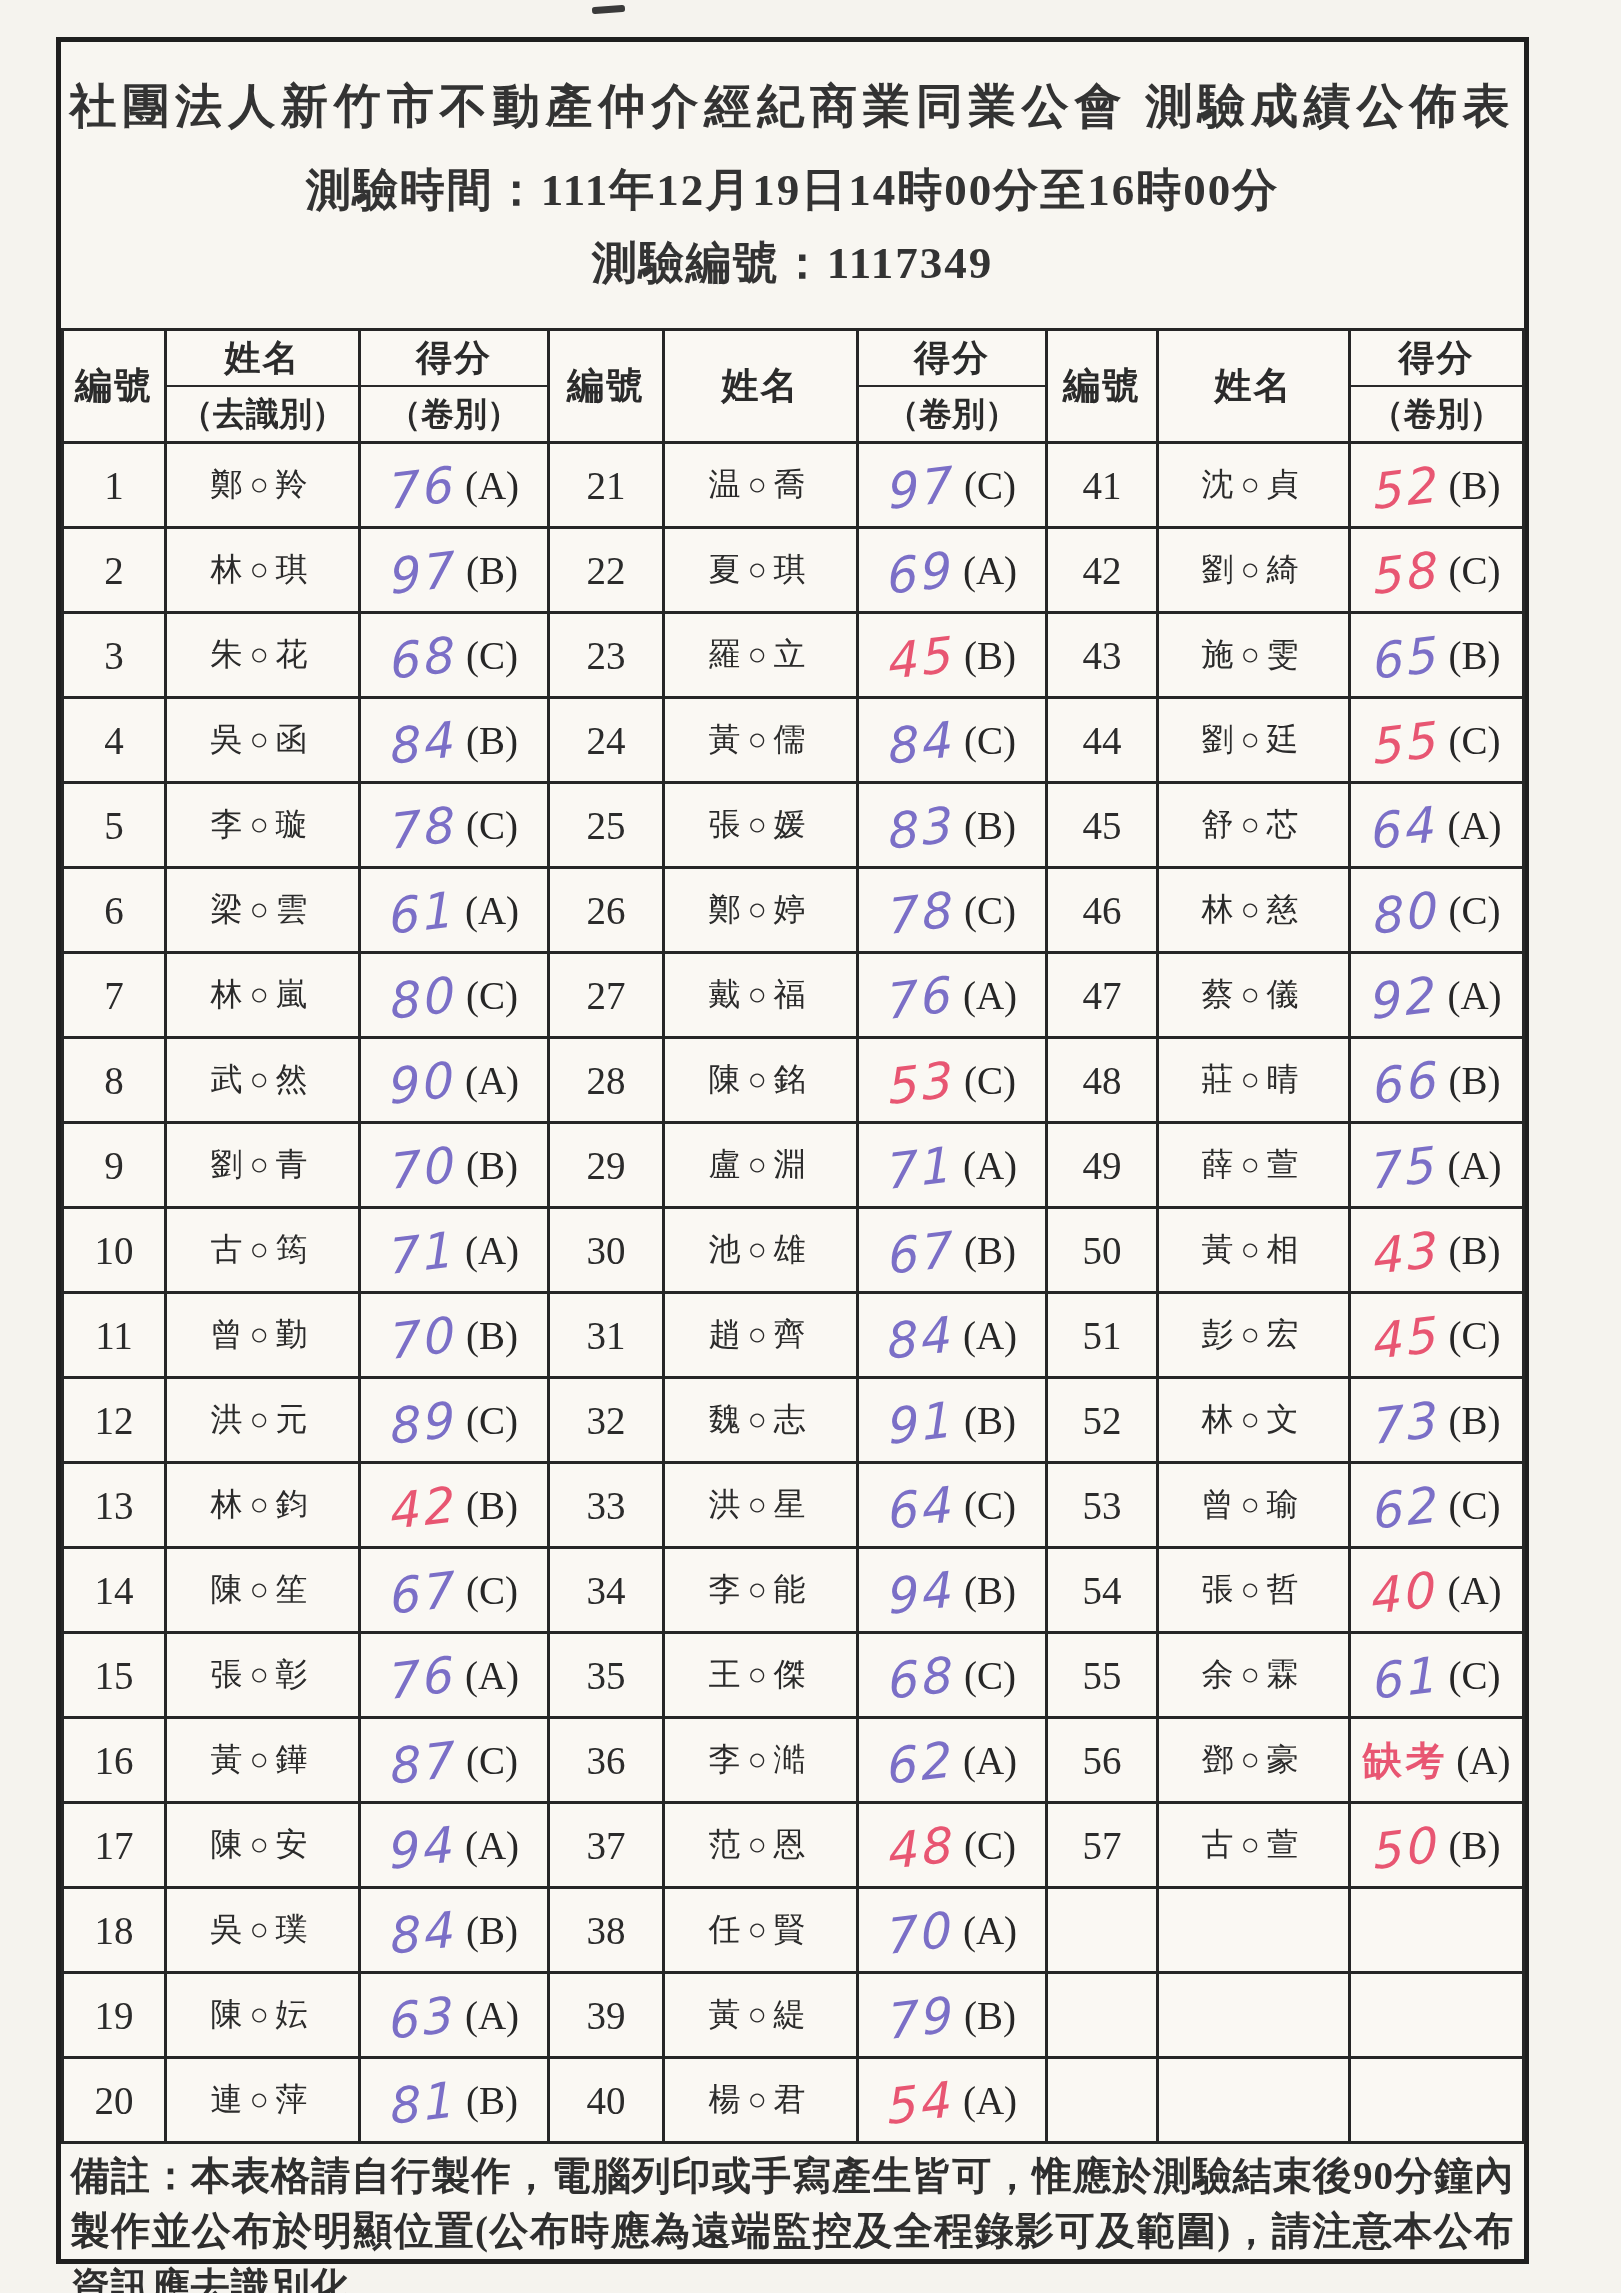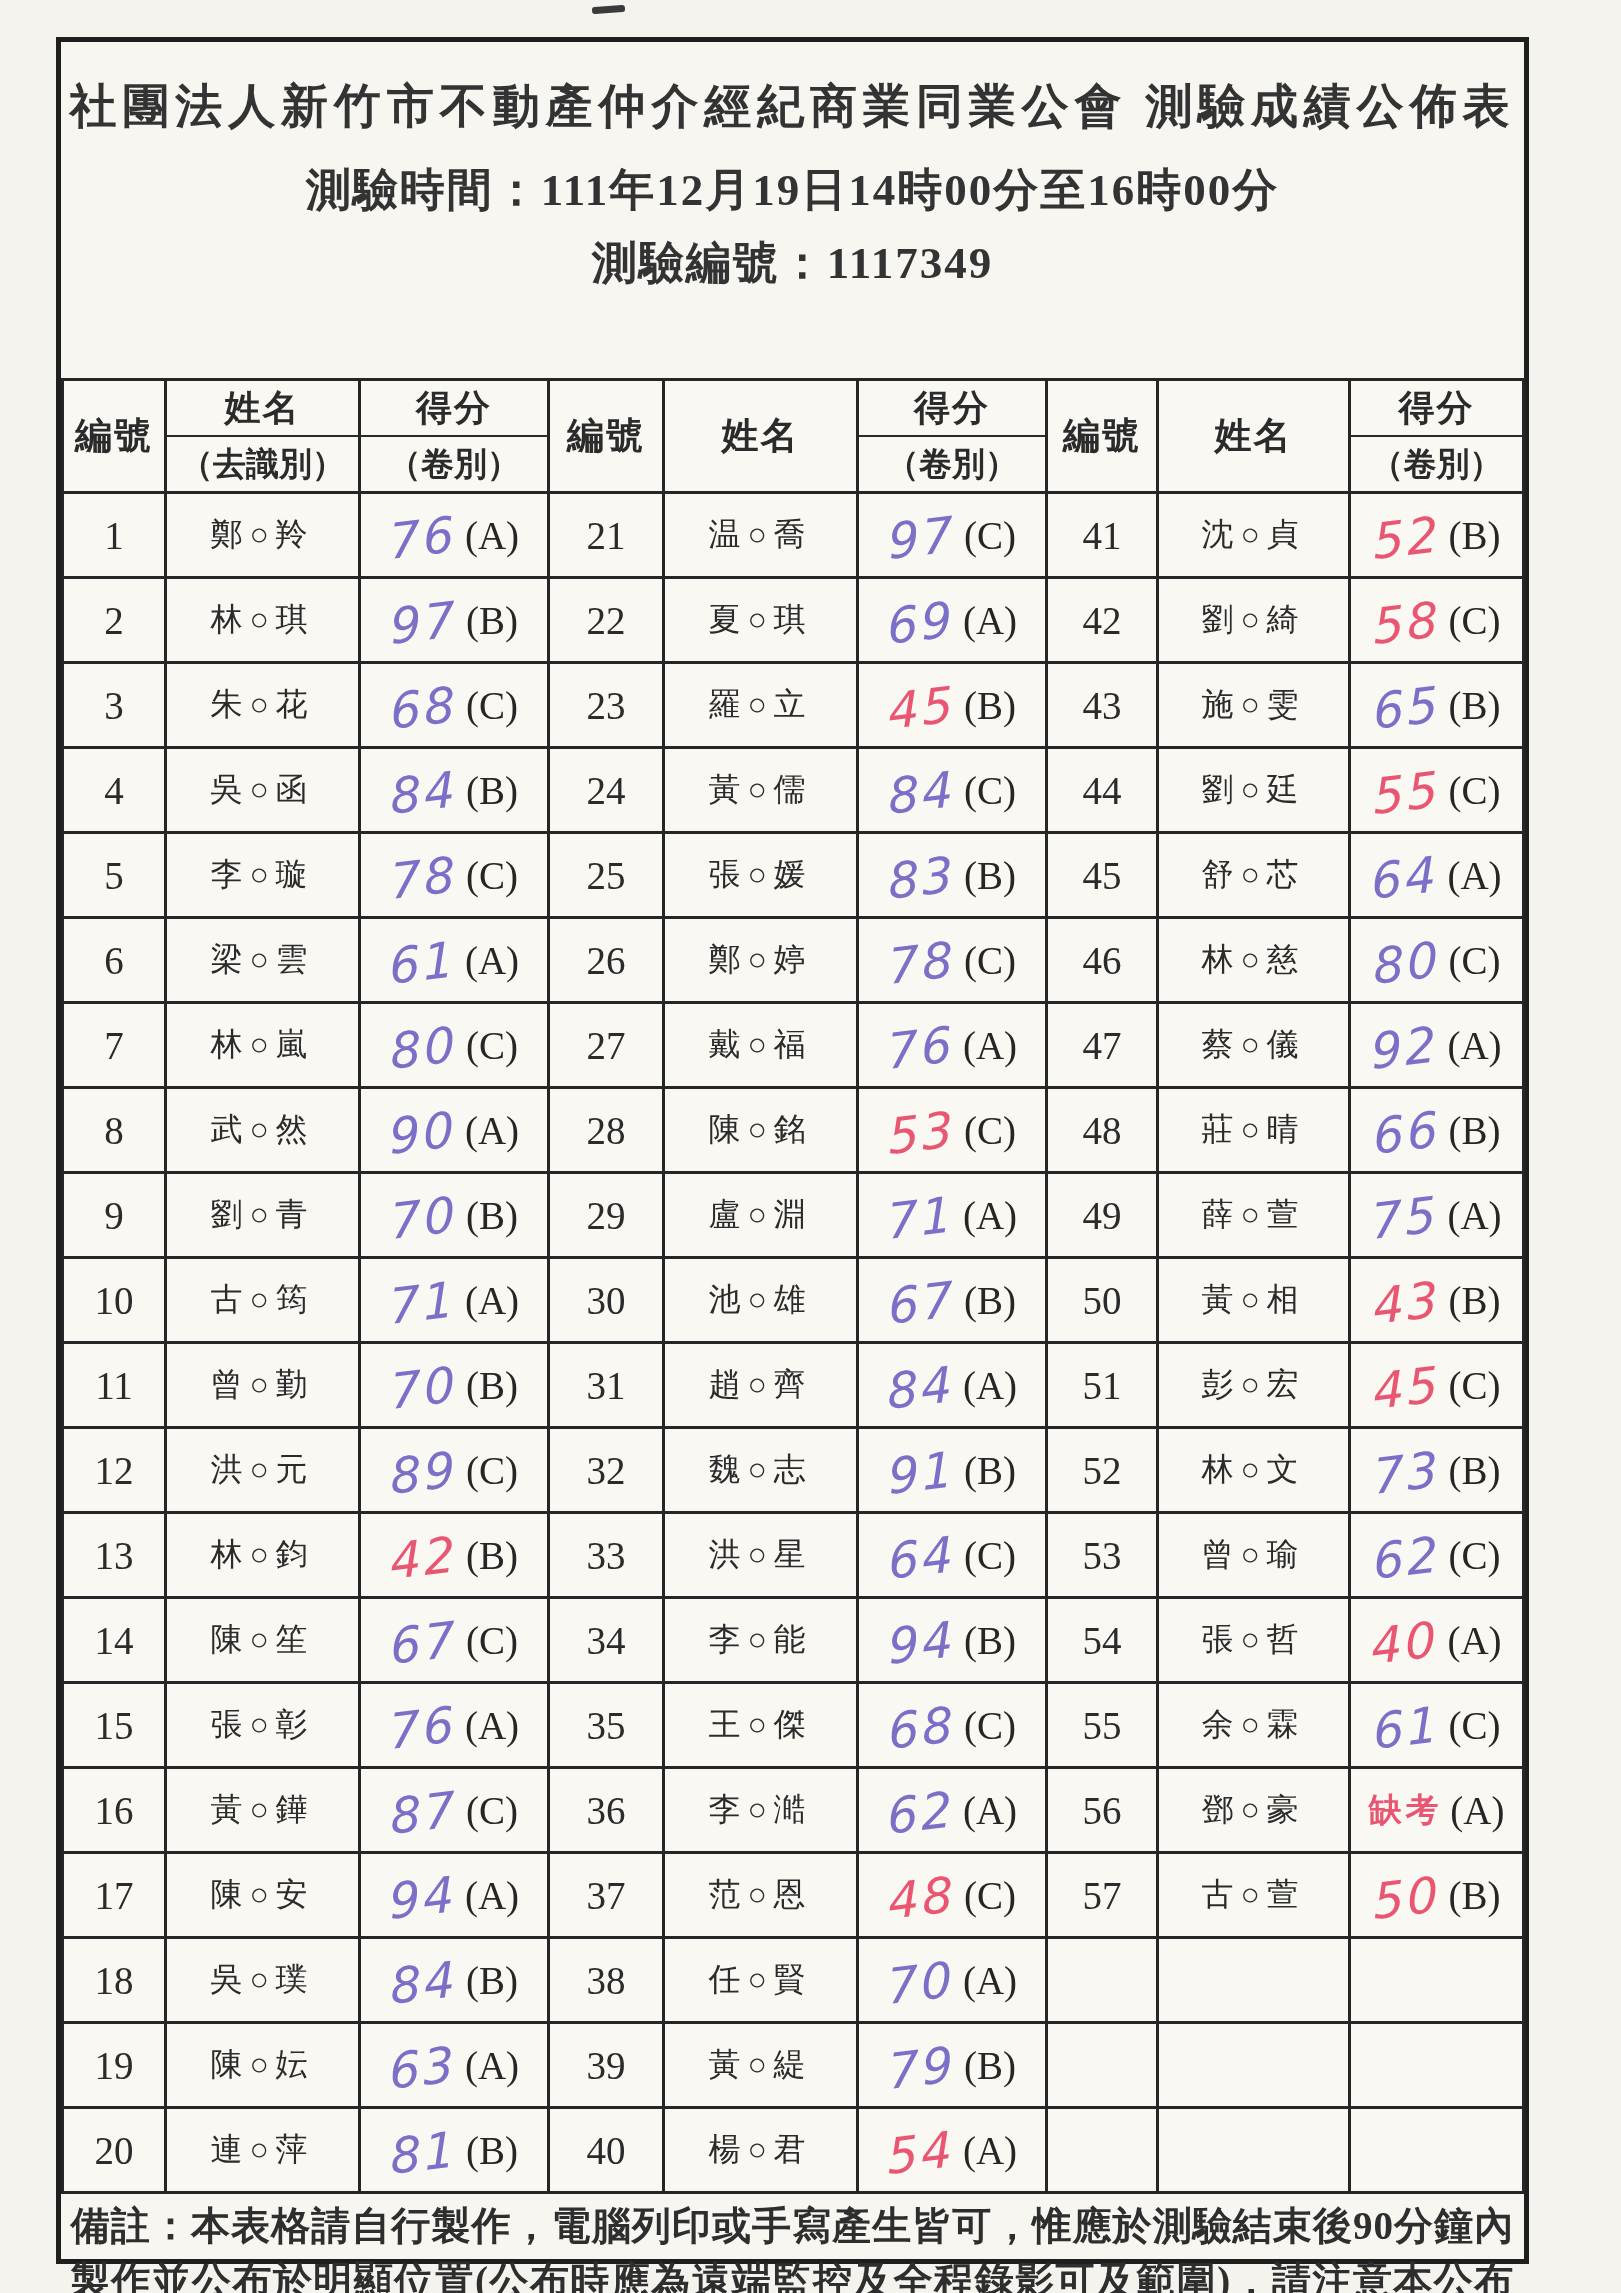--- a/index.html
+++ b/index.html
@@ -15,21 +15,21 @@
     position:absolute;left:592px;top:5.9px;width:33px;height:6.9px;
     background:#3a3a3a;border-radius:2.9px;transform:rotate(-4deg);
   }
   .frame{
     position:absolute;left:56px;top:37px;
     width:1473px;height:2227px;
     border:5.9px solid #1f1f1f;
     background:#f8f6f1;
     box-sizing:border-box;
   }
-  .head-block{height:336px;display:flex;flex-direction:column;align-items:center;}
+  .head-block{height:286px;display:flex;flex-direction:column;align-items:center;}
   .title{
     margin-top:33px;font-size:47px;font-weight:600;letter-spacing:5.9px;
     color:#333;white-space:nowrap;
   }
   .subline{font-size:45px;font-weight:600;color:#333;letter-spacing:2px;text-align:center;}
   .subline.first{margin-top:21.6px;}
   .subline.second{margin-top:13.7px;}
 
   table.scores{
     border-collapse:collapse;table-layout:fixed;
@@ -64,21 +64,21 @@
   td.c-score{white-space:nowrap;}
   .score-wrap{display:flex;align-items:center;justify-content:center;gap:7.8px;}
   .hand{
     font-family:"DejaVu Sans",sans-serif;
     font-style:italic;font-size:49px;line-height:1;letter-spacing:2.9px;
     display:inline-block;transform:rotate(-7deg) skewX(-5deg) translateY(2.9px);
   }
   .hand.ink-blue{color:var(--ink-blue,#7b6fc7);}
   .hand.ink-red{color:var(--ink-red,#e85672);}
   .hand.absent{
-    font-style:normal;font-weight:700;font-size:33px;letter-spacing:3.9px;
+    font-style:normal;font-weight:700;font-size:39px;letter-spacing:3.9px;
     transform:none;font-family:"Liberation Serif","DejaVu Serif",serif;
   }
   .paper{font-size:39px;color:#262626;}
   .note{
     margin:3.9px 9.8px 0 9.8px;
     font-size:39px;line-height:1.42;letter-spacing:1px;
     text-align:justify;color:#2e2e2e;font-weight:600;
   }
 </style>
 </head>

